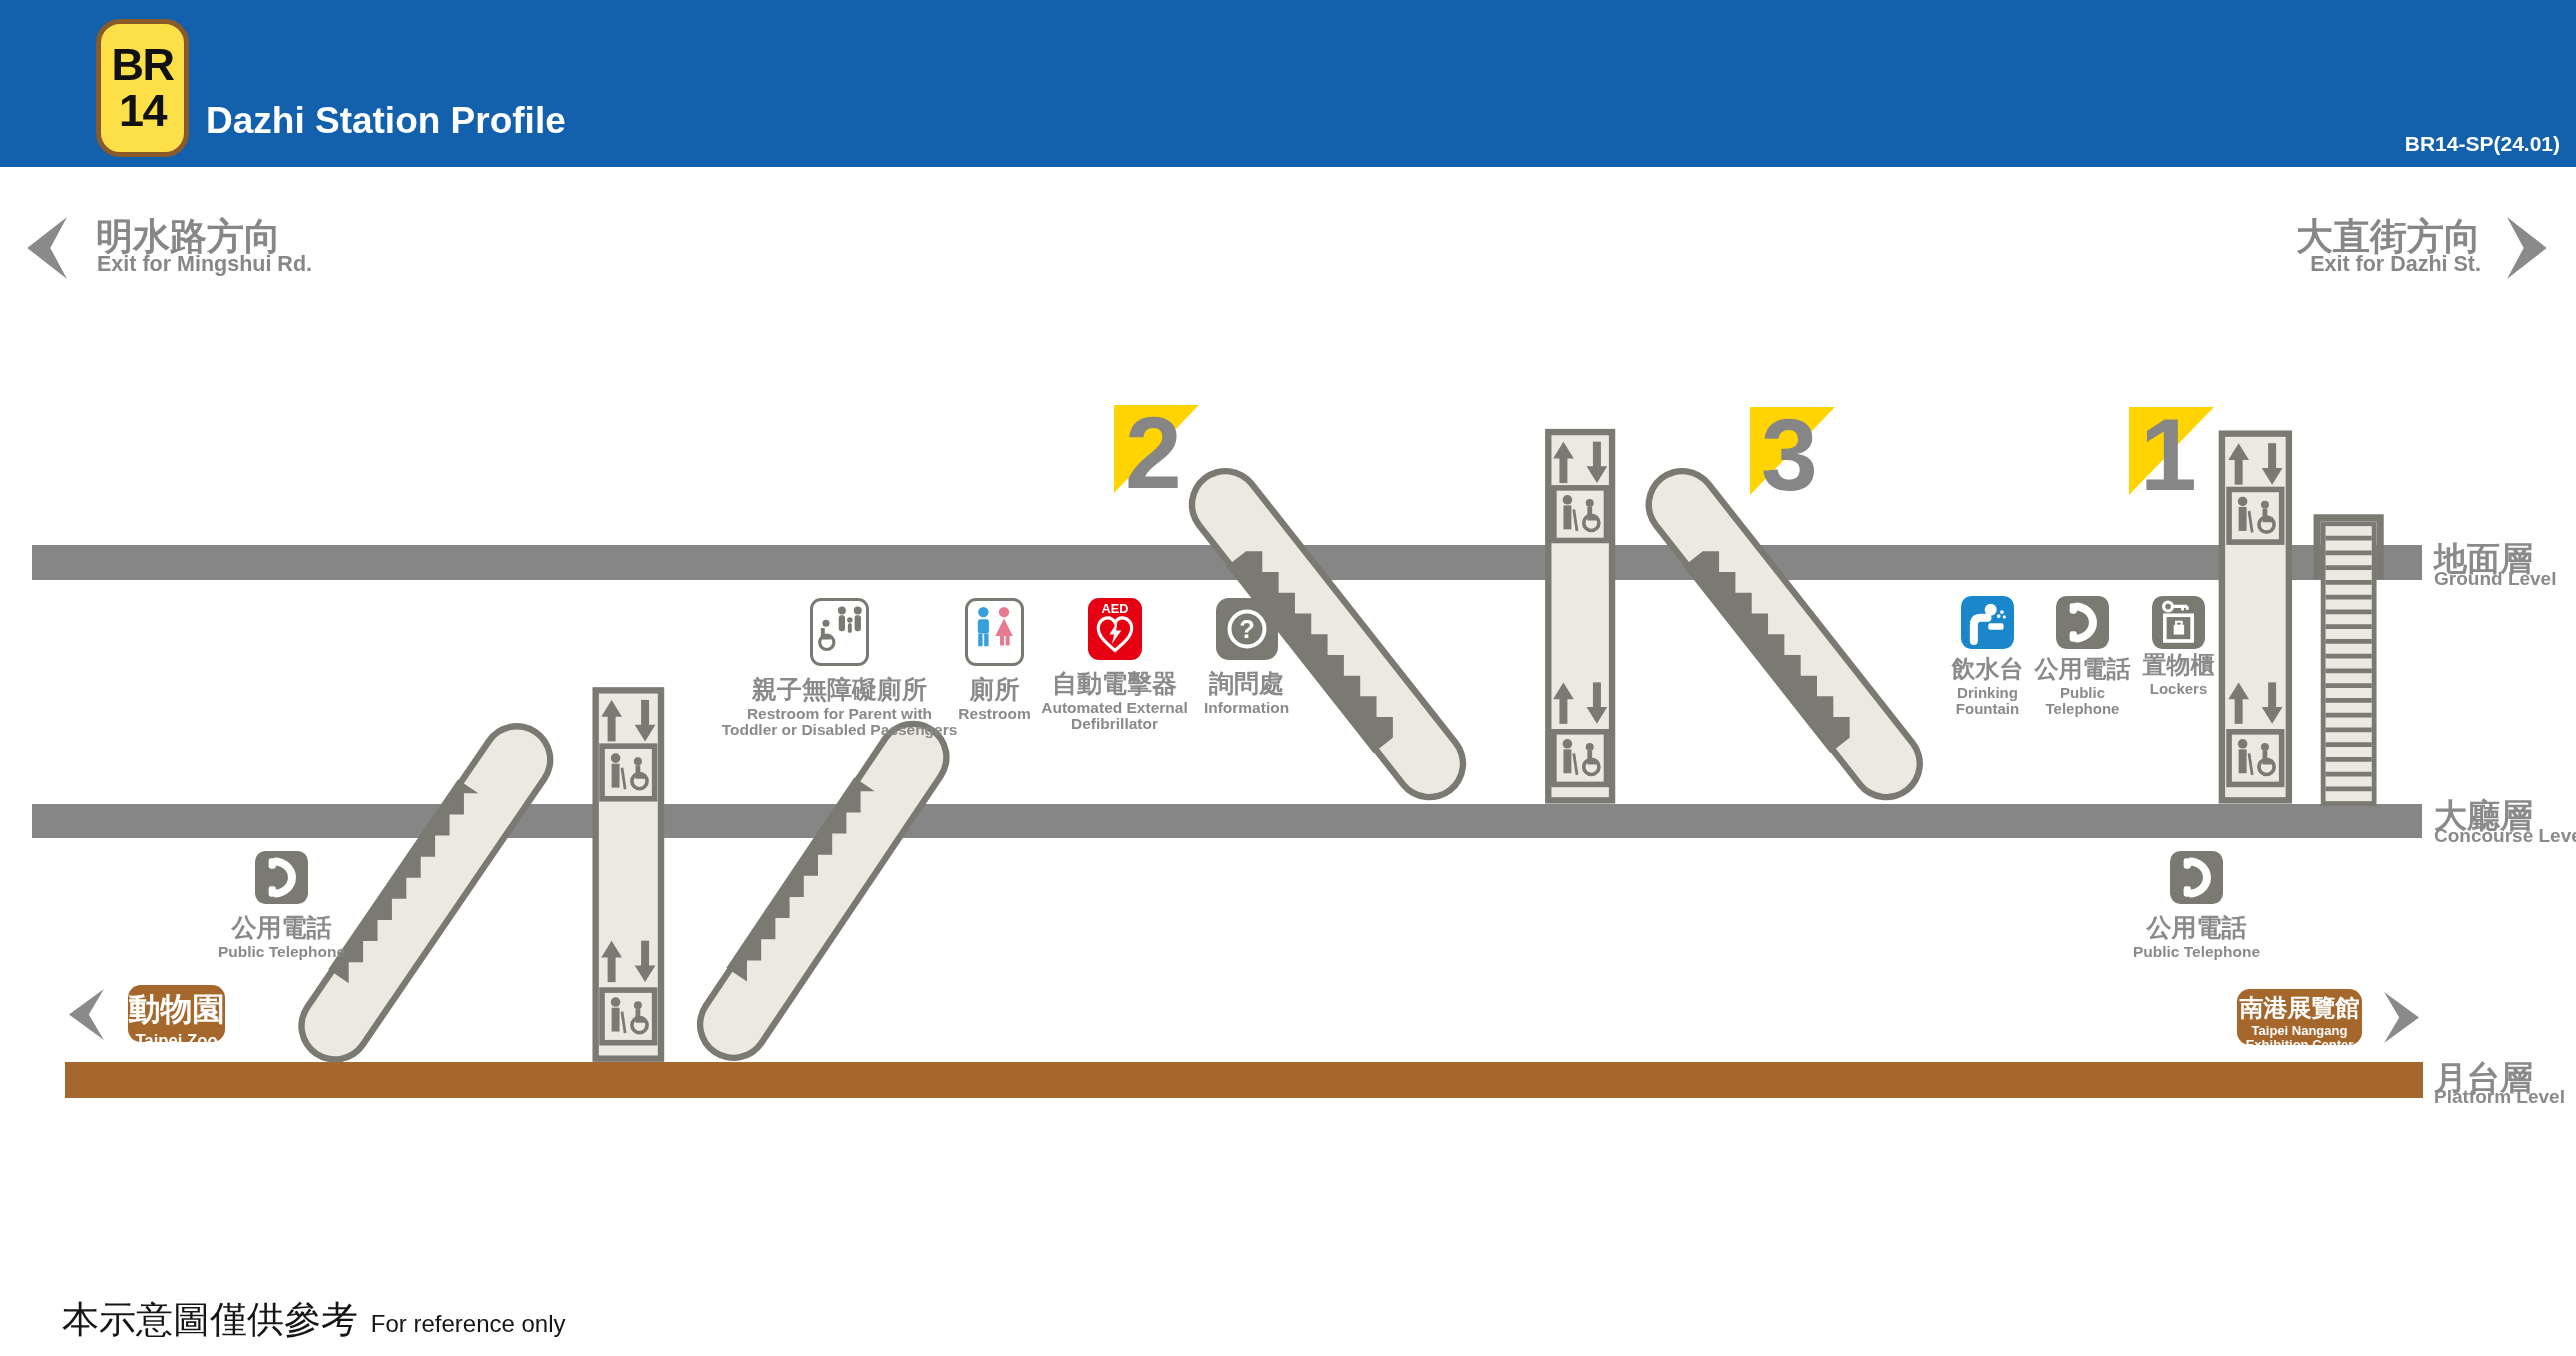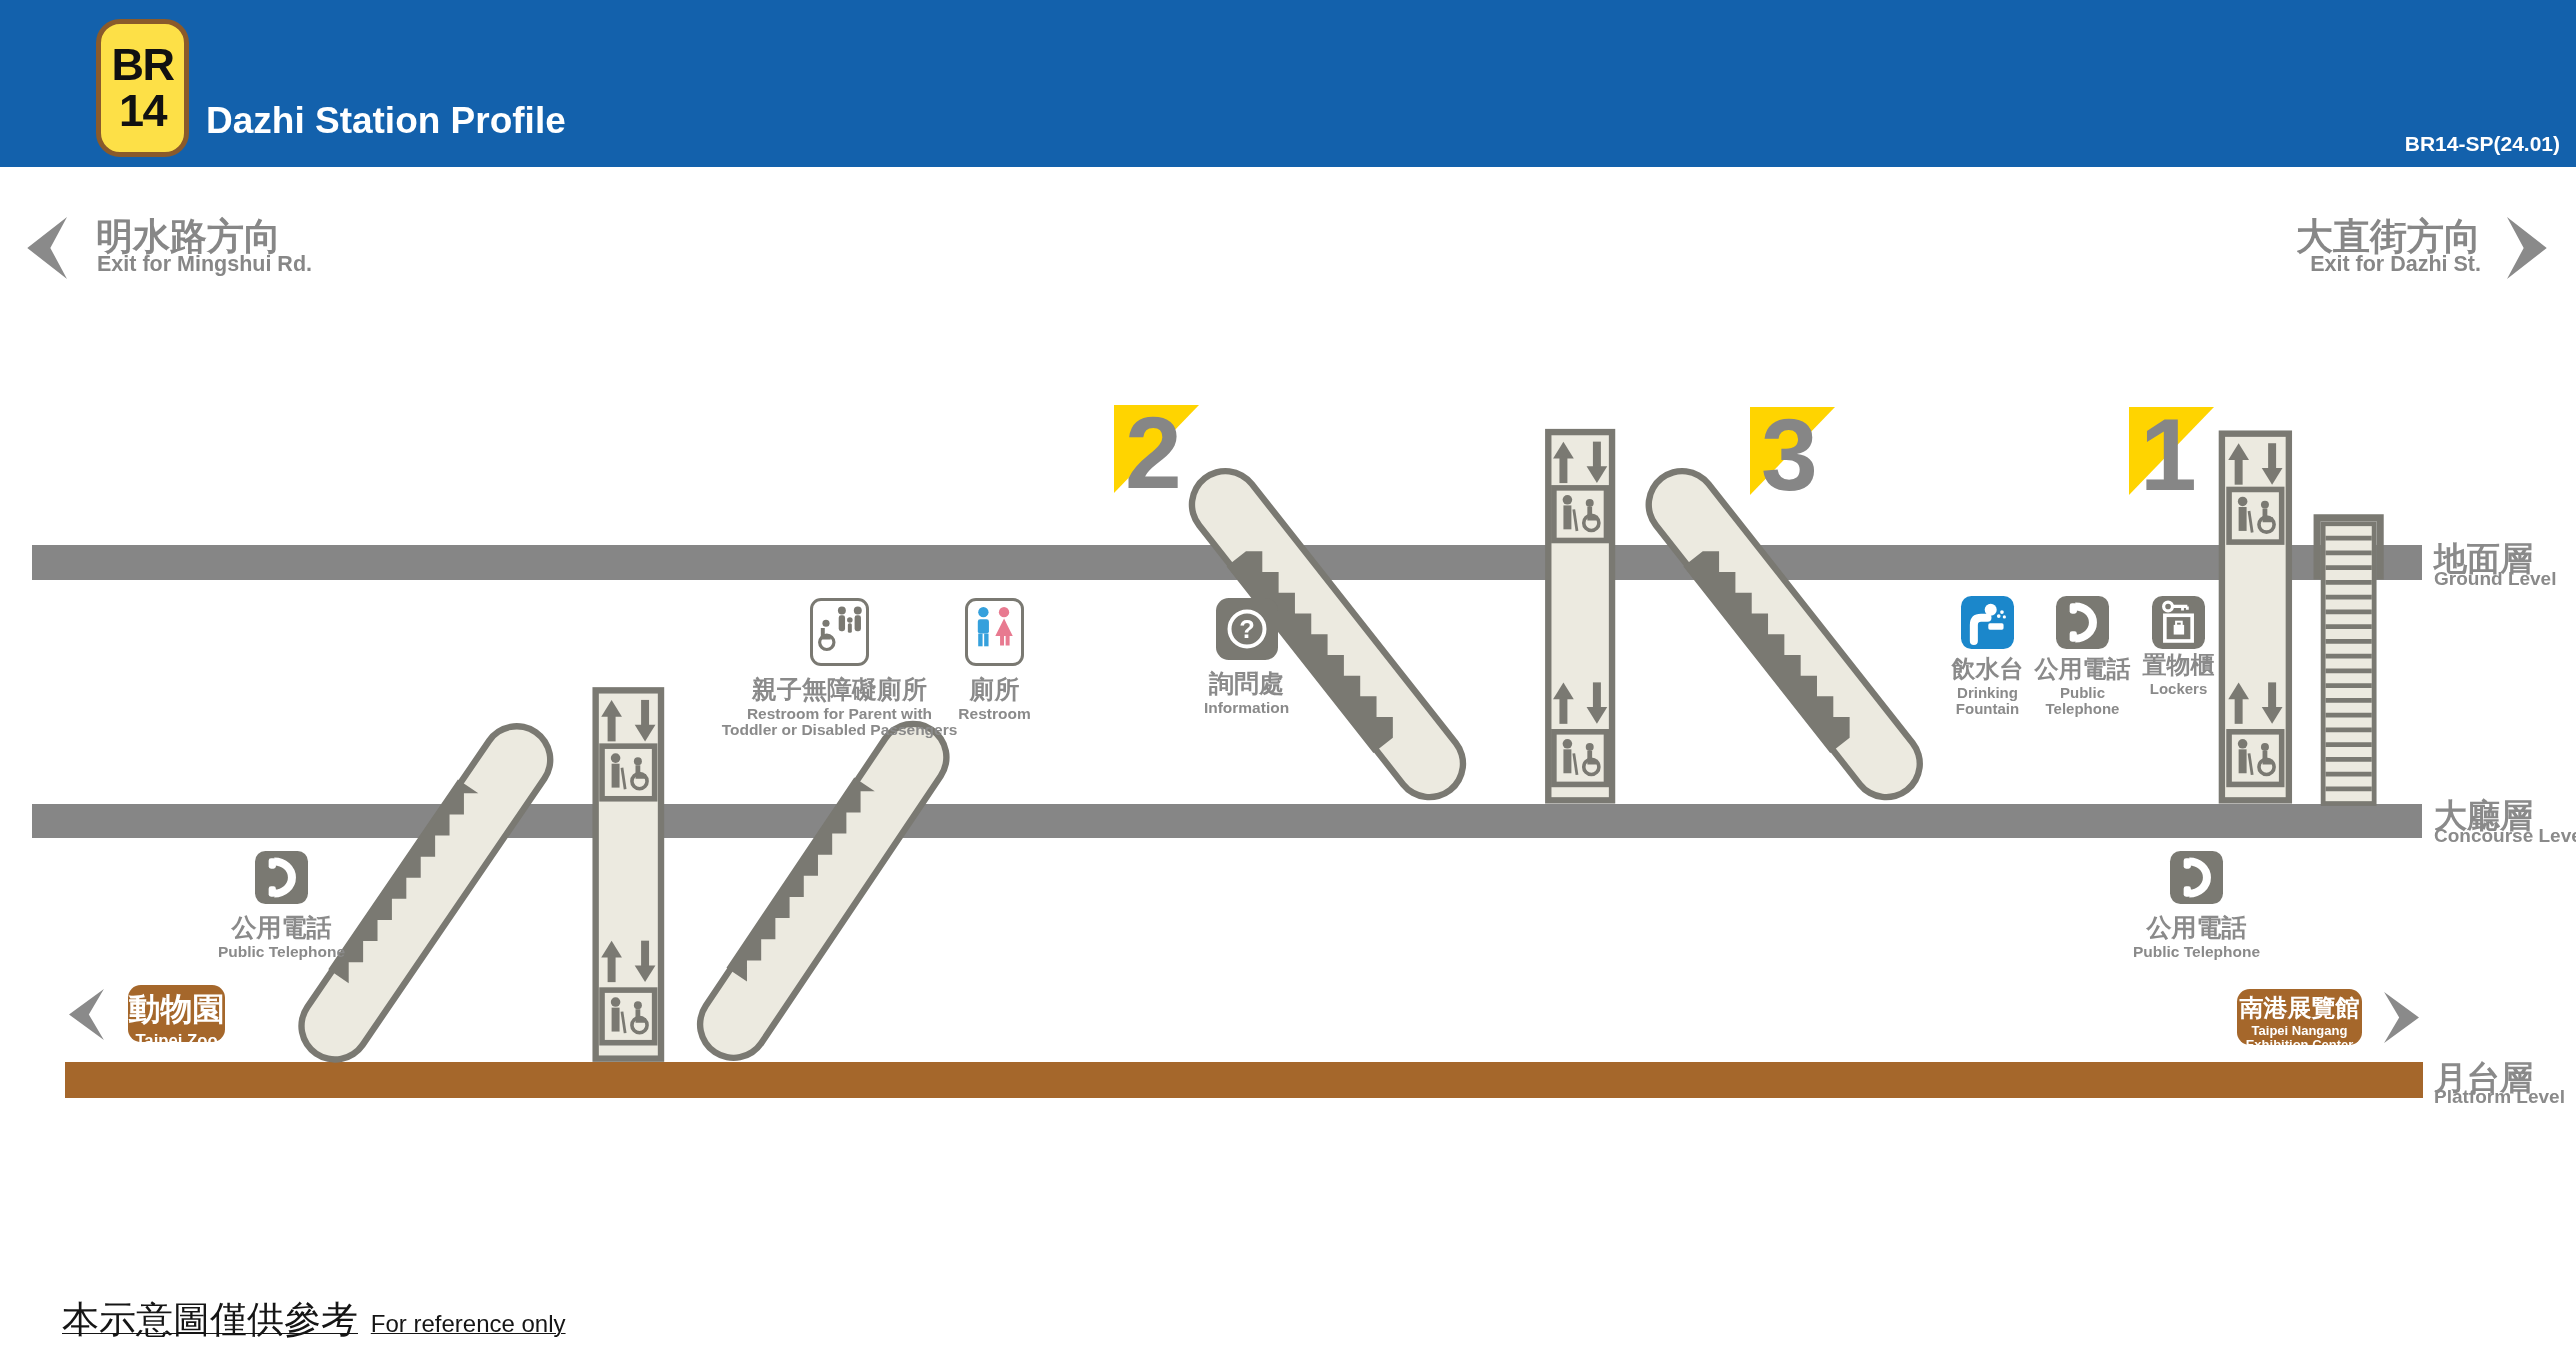--- a/index.html
+++ b/index.html
@@ -30,21 +30,21 @@
   .fac{position:absolute;width:287px;text-align:center;}
   .fac .iconwrap{display:inline-block;}
   .fac .zh{font-size:25px;font-weight:bold;color:#8A8A8A;white-space:nowrap;margin-top:7px;}
   .fac .en{font-size:15.5px;font-weight:bold;color:#8A8A8A;line-height:1.06;white-space:nowrap;}
   .icon{border-radius:11px;display:inline-block;vertical-align:bottom;}
   
   .dest-sign{position:absolute;background:#A5672B;border-radius:12.8px;color:#fff;text-align:center;}
   .dest-sign .zh{font-weight:bold;white-space:nowrap;}
   .dest-sign .en{font-weight:bold;white-space:nowrap;line-height:1.05;}
   
-  #footer{position:absolute;left:62px;top:1295px;color:#151515;white-space:nowrap;text-decoration:underline;}
+  #footer{position:absolute;left:62px;top:1295px;color:#151515;white-space:nowrap;}
   #footer .zh{font-size:37px;vertical-align:baseline;}
   #footer .en{font-size:24px;margin-left:12.8px;vertical-align:baseline;}
 </style>
 </head>
 <body>
 
 <div id="canvas">
 
   <div id="header">
     <div id="badge">
@@ -246,20 +246,32 @@
           <polygon points="45,22 34,44 56,44"></polygon>
           <rect x="40" y="44" width="5" height="12"></rect>
           <rect x="47" y="44" width="5" height="12"></rect>
         </g>
       </svg>
     </span>
     <div class="zh">廁所</div>
     <div class="en"><span>Restroom</span></div>
   </div>
 
+  <div class="fac" style="left:971px;top:598px">
+    <span class="iconwrap">
+      <svg class="icon" width="54" height="62" style="background:#E60012;border-radius:11px" viewBox="0 0 68 78">
+        <text x="34" y="19" text-anchor="middle" fill="#fff" font-size="16" font-weight="bold" font-family="Liberation Sans,sans-serif">AED</text>
+        <path d="M34,66 C22,56 13,48 13,38 C13,30 19,25 25,25 C29,25 32.5,28 34,31 C35.5,28 39,25 43,25 C49,25 55,30 55,38 C55,48 46,56 34,66 Z" fill="none" stroke="#fff" stroke-width="4"></path>
+        <polygon points="37,30 27,46 33,46 30,58 42,41 35.5,41" fill="#fff"></polygon>
+      </svg>
+    </span>
+    <div class="zh">自動電擊器</div>
+    <div class="en"><span>Automated External</span><br>
+      <span>Defibrillator</span></div>
+  </div>
 
   <div class="fac" style="left:1103px;top:598px">
     <span class="iconwrap">
       <svg class="icon" width="62" height="62" style="background:#7A7972;border-radius:12.8px" viewBox="0 0 78 78">
         <circle cx="39" cy="39" r="22" fill="none" stroke="#fff" stroke-width="5"></circle>
         <text x="39" y="50" text-anchor="middle" fill="#fff" font-size="32" font-weight="bold" font-family="Liberation Sans,sans-serif">?</text>
       </svg>
     </span>
     <div class="zh">詢問處</div>
     <div class="en"><span>Information</span></div>

